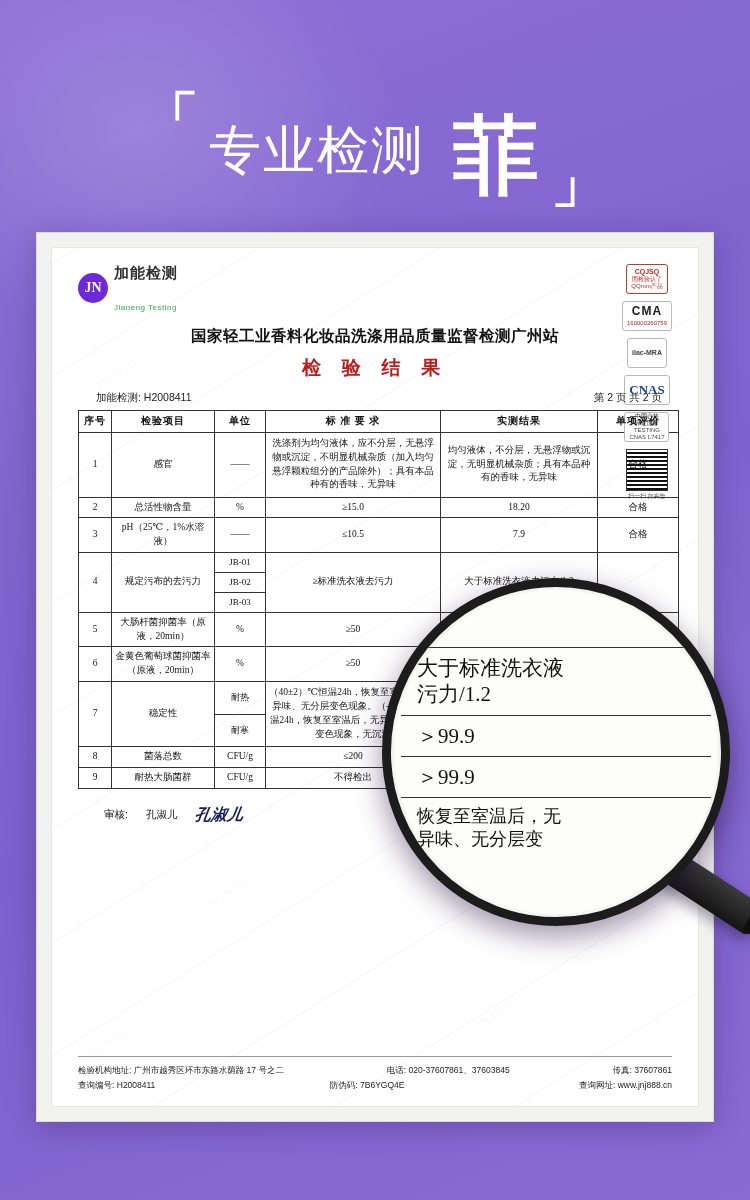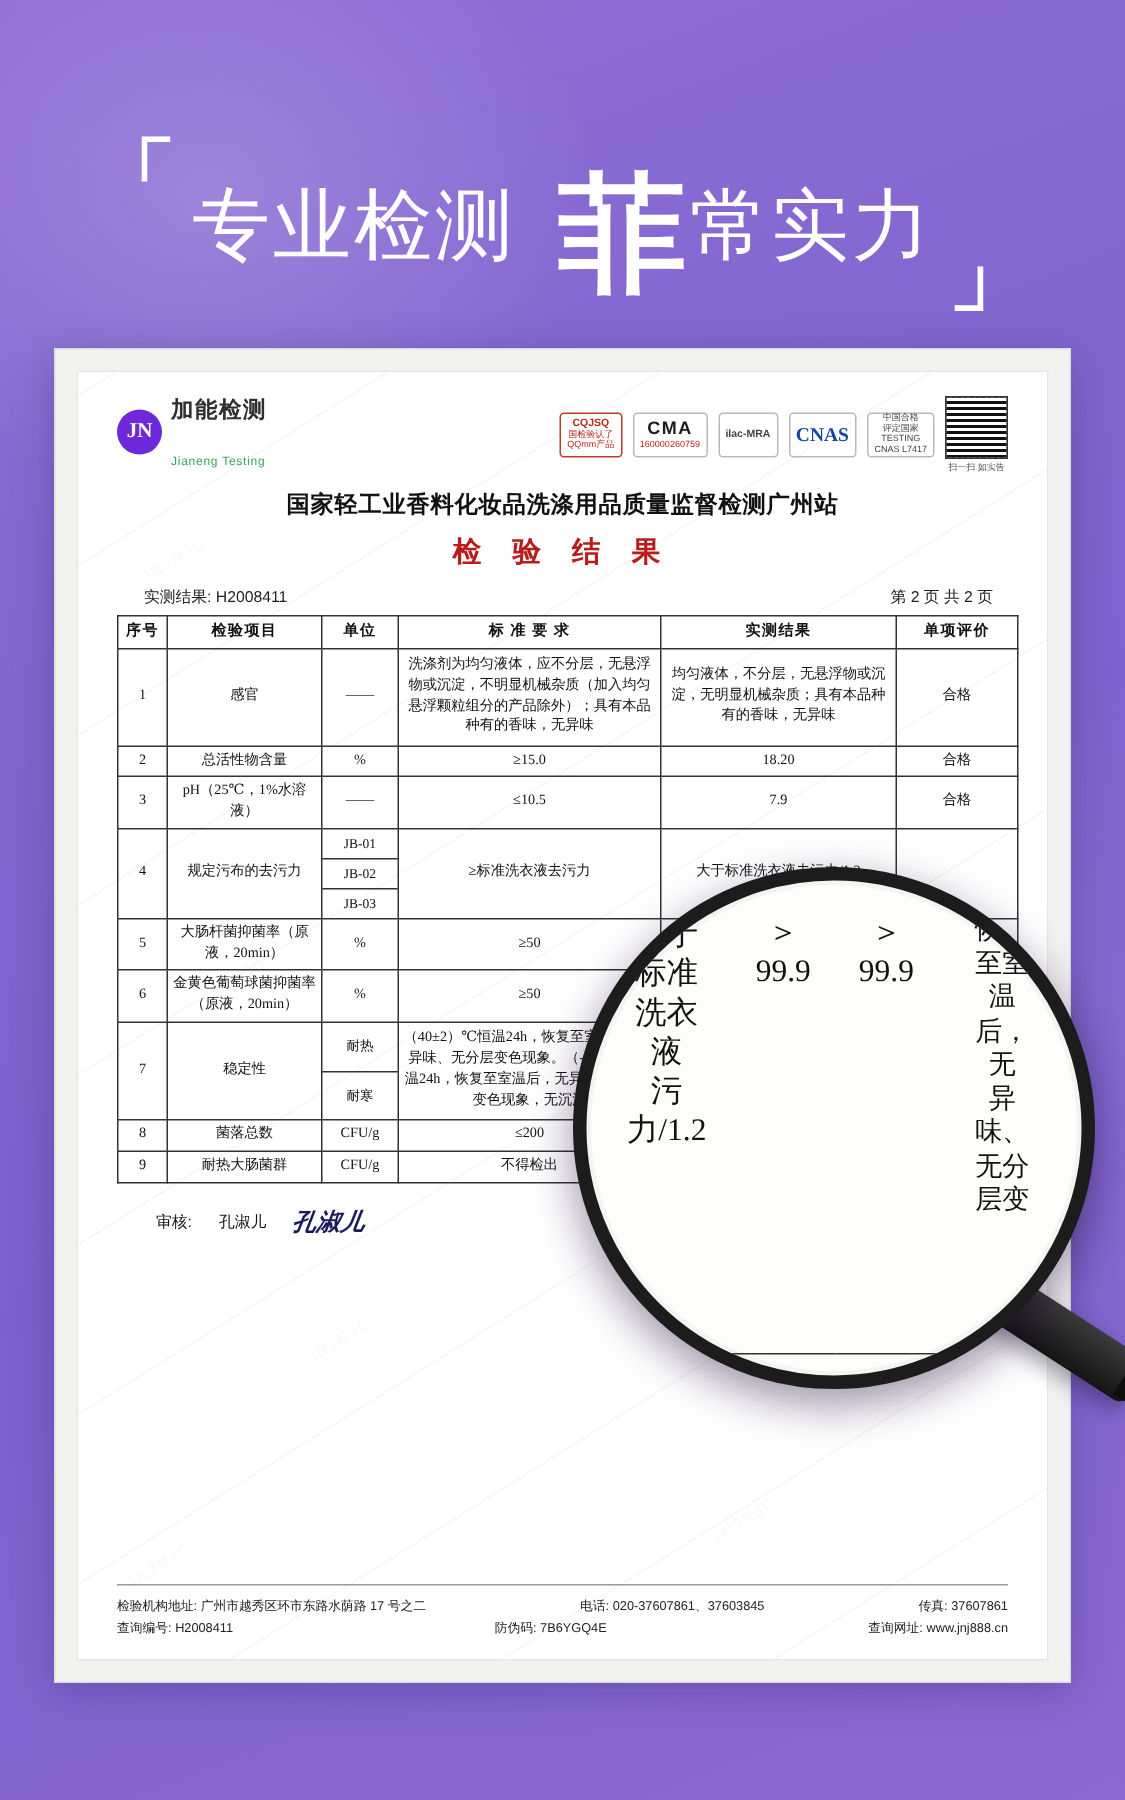--- a/index.html
+++ b/index.html
@@ -64,21 +64,21 @@
   
   .cert-head{display:flex;align-items:flex-start;justify-content:space-between;height:56px;}
   .jn-logo{display:flex;align-items:center;gap:6px;}
   .jn-mark{
     width:30px;height:30px;border-radius:50%;background:#6d28d9;color:#fff;
     display:flex;align-items:center;justify-content:center;font-size:14px;font-weight:bold;
     font-family:"Liberation Serif",serif;
   }
   .jn-cn{font-size:15px;color:#2f2f2f;font-weight:bold;letter-spacing:1px;}
   .jn-en{font-size:8px;color:#3aa655;letter-spacing:.5px;margin-top:20px;}
-  .badges{display:flex;align-items:center;gap:7px;}
+  .badges{display:flex;align-items:center;gap:7px;flex-direction:column;}
   .badge{
     height:30px;min-width:36px;border:1px solid #b9b9b9;border-radius:3px;
     display:flex;flex-direction:column;align-items:center;justify-content:center;
     font-size:6px;color:#444;line-height:1.15;padding:1px 4px;box-sizing:border-box;background:#fff;
   }
   .badge.red{border-color:#c0392b;color:#b4281c;}
   .badge .b1{font-weight:bold;font-size:7px;}
   .badge-mma{font-size:12px;font-weight:bold;color:#1b1b1b;letter-spacing:1px;}
   .badge-num{font-size:6px;color:#b4281c;margin-top:1px;}
   .cnas{display:flex;align-items:center;gap:3px;}
@@ -148,22 +148,22 @@
 
   
   .magnifier{
     position:absolute;left:382px;top:578px;width:330px;height:330px;
     border-radius:50%;border:9px solid #1c1c1c;background:#fdfdfb;
     box-shadow:0 10px 30px rgba(30,10,60,.45), inset 0 0 0 3px #f4f4f2;
     overflow:hidden;
   }
   .mag-inner{
     position:absolute;inset:0;padding:14px 10px;box-sizing:border-box;
-    display:flex;flex-direction:row;justify-content:center;
-    font-family:"Liberation Serif","DejaVu Serif",serif;color:#111;text-align:center;
+    display:flex;flex-direction:column;justify-content:center;
+    font-family:"Liberation Serif","DejaVu Serif",serif;color:#111;
   }
   .mag-row{
     border-bottom:1.5px solid #333;padding:7px 16px;font-size:21px;line-height:1.25;
   }
   .mag-row:first-child{border-top:1.5px solid #333;}
   .mag-row.nb{border-bottom:none;}
   .mag-small{font-size:18px;}
   .mag-handle{
     position:absolute;left:664px;top:845px;width:112px;height:34px;
     background:linear-gradient(180deg,#3b3b3b,#141414);
@@ -179,21 +179,20 @@
 <body>
 
 <div class="bg-glow"></div>
 <div class="bg-glow2"></div>
 
 <div class="headline">
   <span class="bracket">「</span>
   <span class="h-main">专业检测</span>
   <span class="h-gap"></span>
   <span class="h-big">菲</span>
-  <span class="h-main">常实力</span>
   <span class="bracket right">」</span>
 </div>
 
 <div class="cert-frame">
   <div class="cert-paper">
 
     <div class="watermark">
       <span class="wm-text" style="left:40px;top:120px;">JNJNJC</span>
       <span class="wm-text" style="left:300px;top:220px;">JNJNJC</span>
       <span class="wm-text" style="left:80px;top:400px;">JNJNJC</span>
@@ -241,21 +240,21 @@
           <div class="qr-cap">扫一扫 如实告</div>
         </div>
       </div>
     </div>
 
     <div class="cert-title">国家轻工业香料化妆品洗涤用品质量监督检测广州站</div>
     <div class="cert-sub">检 验 结 果</div>
 
     <div class="meta-row">
       <div class="meta-left">
-        <span>实测结果:</span>
+        <span>加能检测:</span>
         <span>H2008411</span>
       </div>
       <div class="meta-right">第 2 页  共 2 页</div>
     </div>
 
     <table class="result">
       <thead>
         <tr>
           <th class="c-no">序号</th>
           <th class="c-item">检验项目</th>

